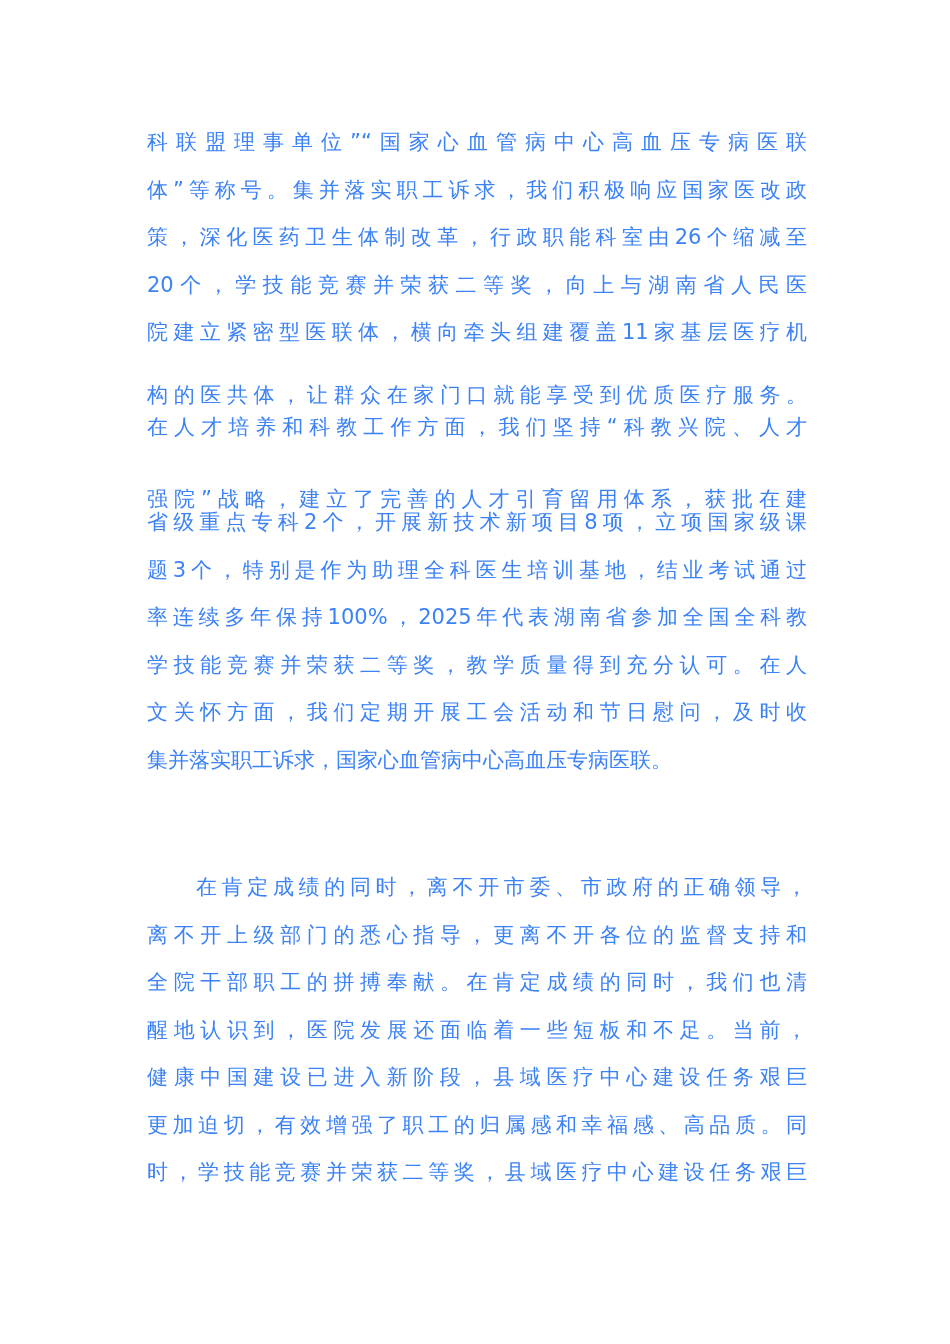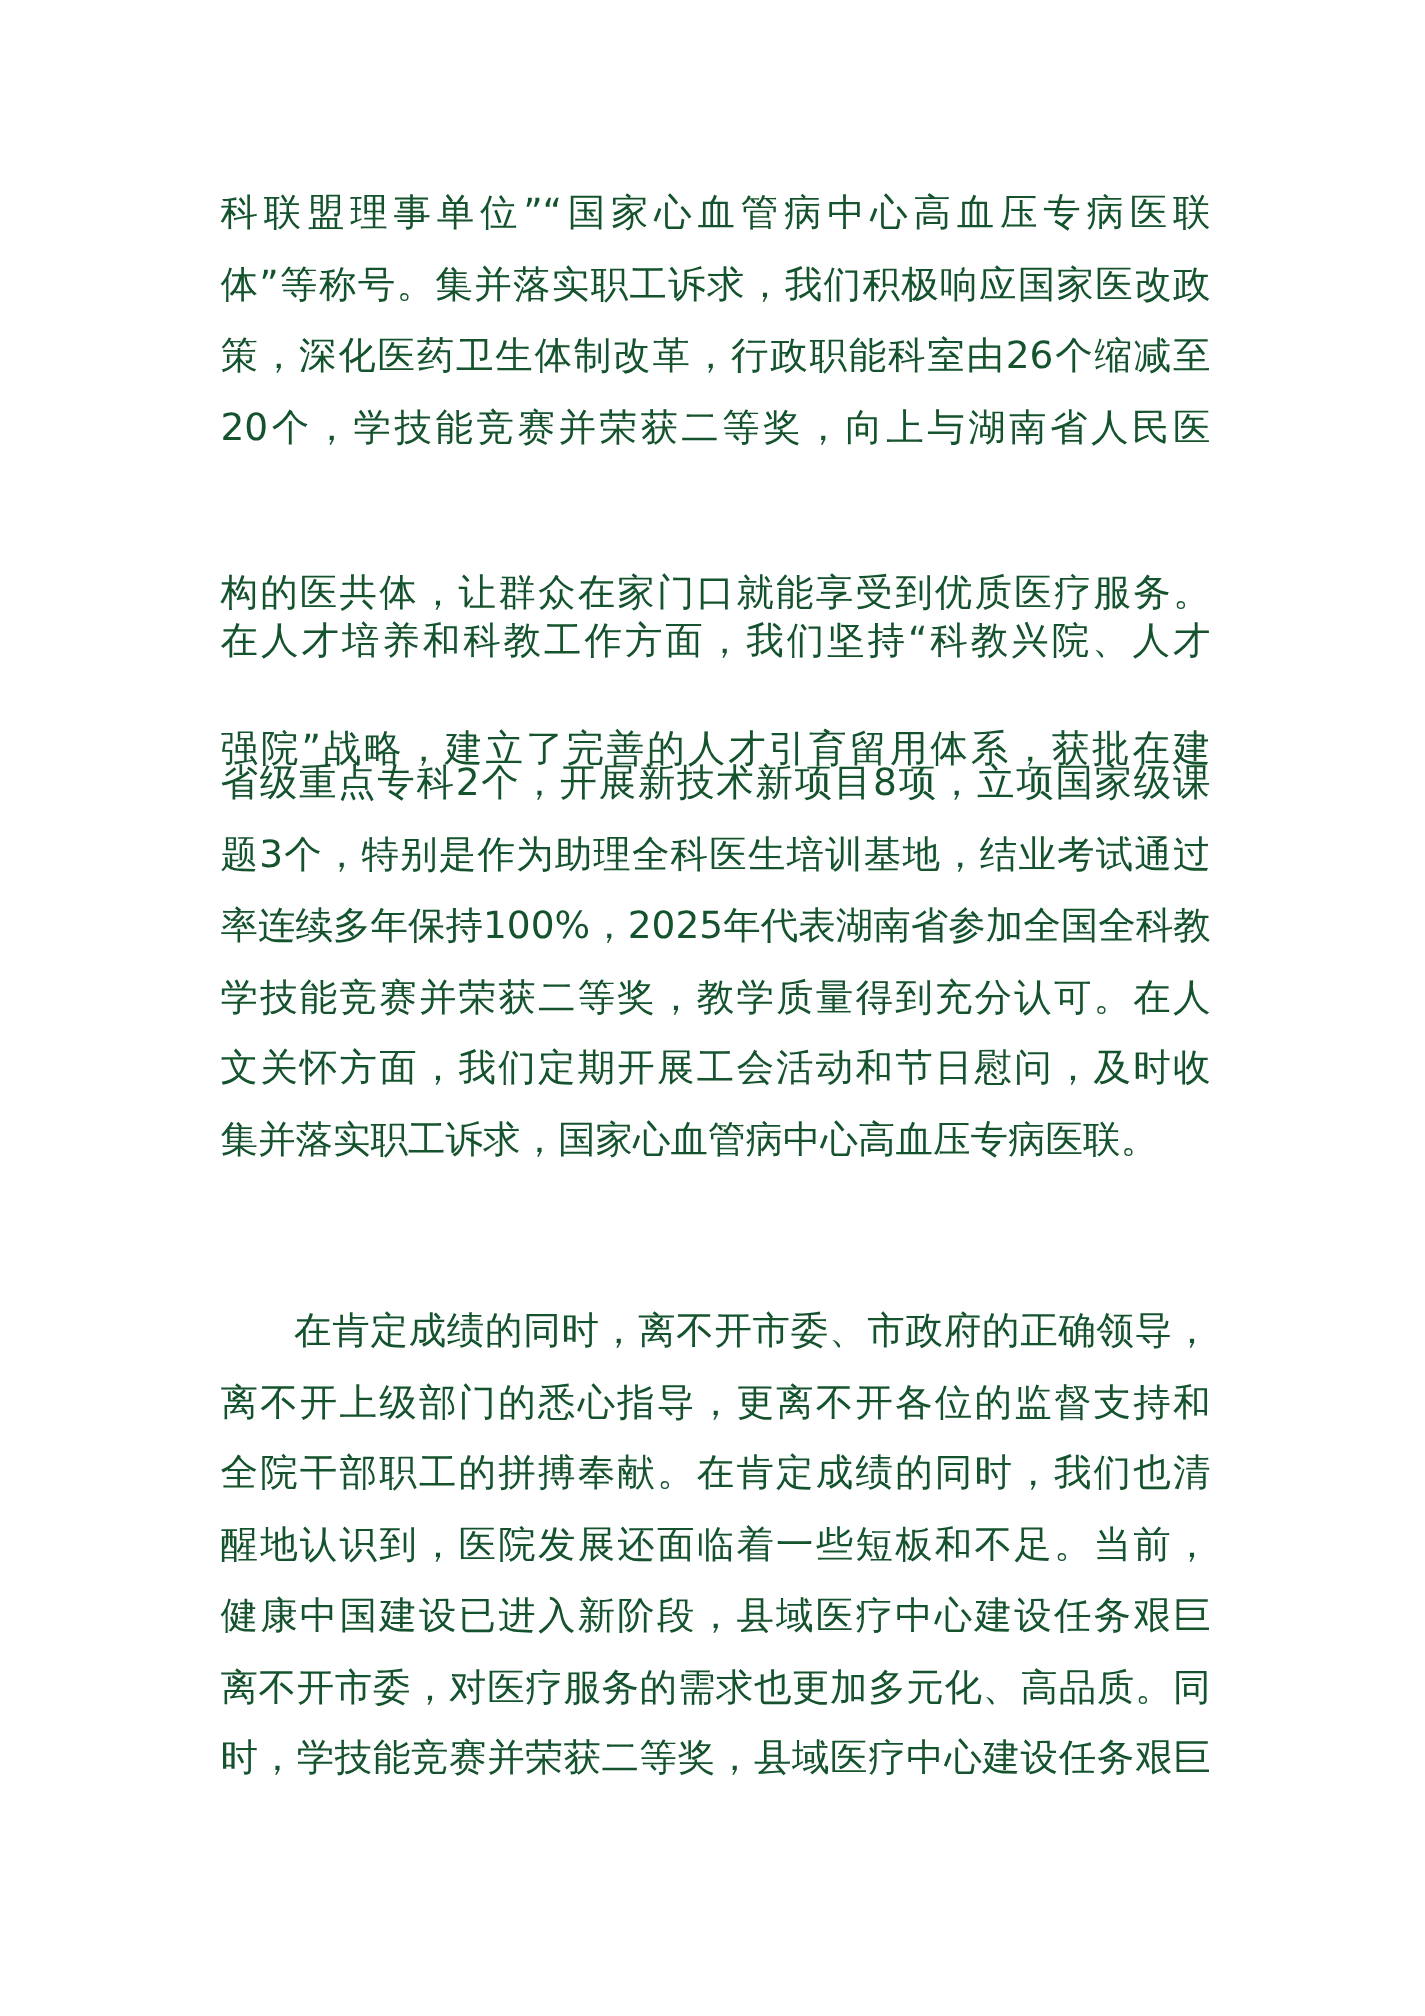--- a/index.html
+++ b/index.html
@@ -4,49 +4,50 @@
 <style>
   html, body { margin: 0; padding: 0; background: #ffffff; }
   body { width: 950px; height: 1344px; position: relative; overflow: hidden; }
   .page { position: absolute; left: 0; top: 0; width: 950px; height: 1344px; background: #fff; }
   .line {
     position: absolute;
     left: 147px;
     width: 660px;
     height: 30px;
     font-family: "DejaVu Sans", sans-serif;
-    font-size: 25px;
+    font-size: 21px;
     line-height: 30px;
-    color: #14532d;
+    color: #3b82f6;
     white-space: nowrap;
     text-align: justify;
     text-align-last: justify;
   }
   .line.last { text-align-last: left; }
   .line.indent { left: 196px; width: 611px; }
 </style>
 </head>
 <body>
 
 <div class="page">
 
   <div class="line" style="top:127px">科联盟理事单位”“国家心血管病中心高血压专病医联</div>
   <div class="line" style="top:175px">体”等称号。集并落实职工诉求，我们积极响应国家医改政</div>
   <div class="line" style="top:222px">策，深化医药卫生体制改革，行政职能科室由26个缩减至</div>
   <div class="line" style="top:270px">20个，学技能竞赛并荣获二等奖，向上与湖南省人民医</div>
+  <div class="line" style="top:317px">院建立紧密型医联体，横向牵头组建覆盖11家基层医疗机</div>
   <div class="line" style="top:380px">构的医共体，让群众在家门口就能享受到优质医疗服务。</div>
   <div class="line" style="top:412px">在人才培养和科教工作方面，我们坚持“科教兴院、人才</div>
   <div class="line" style="top:484px">强院”战略，建立了完善的人才引育留用体系，获批在建</div>
   <div class="line" style="top:507px">省级重点专科2个，开展新技术新项目8项，立项国家级课</div>
   <div class="line" style="top:555px">题3个，特别是作为助理全科医生培训基地，结业考试通过</div>
   <div class="line" style="top:602px">率连续多年保持100%，2025年代表湖南省参加全国全科教</div>
   <div class="line" style="top:650px">学技能竞赛并荣获二等奖，教学质量得到充分认可。在人</div>
   <div class="line" style="top:697px">文关怀方面，我们定期开展工会活动和节日慰问，及时收</div>
   <div class="line last" style="top:745px">集并落实职工诉求，国家心血管病中心高血压专病医联。</div>
 
   <div class="line indent" style="top:872px">在肯定成绩的同时，离不开市委、市政府的正确领导，</div>
   <div class="line" style="top:920px">离不开上级部门的悉心指导，更离不开各位的监督支持和</div>
   <div class="line" style="top:967px">全院干部职工的拼搏奉献。在肯定成绩的同时，我们也清</div>
   <div class="line" style="top:1015px">醒地认识到，医院发展还面临着一些短板和不足。当前，</div>
   <div class="line" style="top:1062px">健康中国建设已进入新阶段，县域医疗中心建设任务艰巨</div>
-  <div class="line" style="top:1110px">离不开市委，对医疗服务的需求也更加多元化、高品质。同</div>
+  <div class="line" style="top:1110px">更加迫切，有效增强了职工的归属感和幸福感、高品质。同</div>
   <div class="line" style="top:1157px">时，学技能竞赛并荣获二等奖，县域医疗中心建设任务艰巨</div>
 </div>
 
 </body></html>

